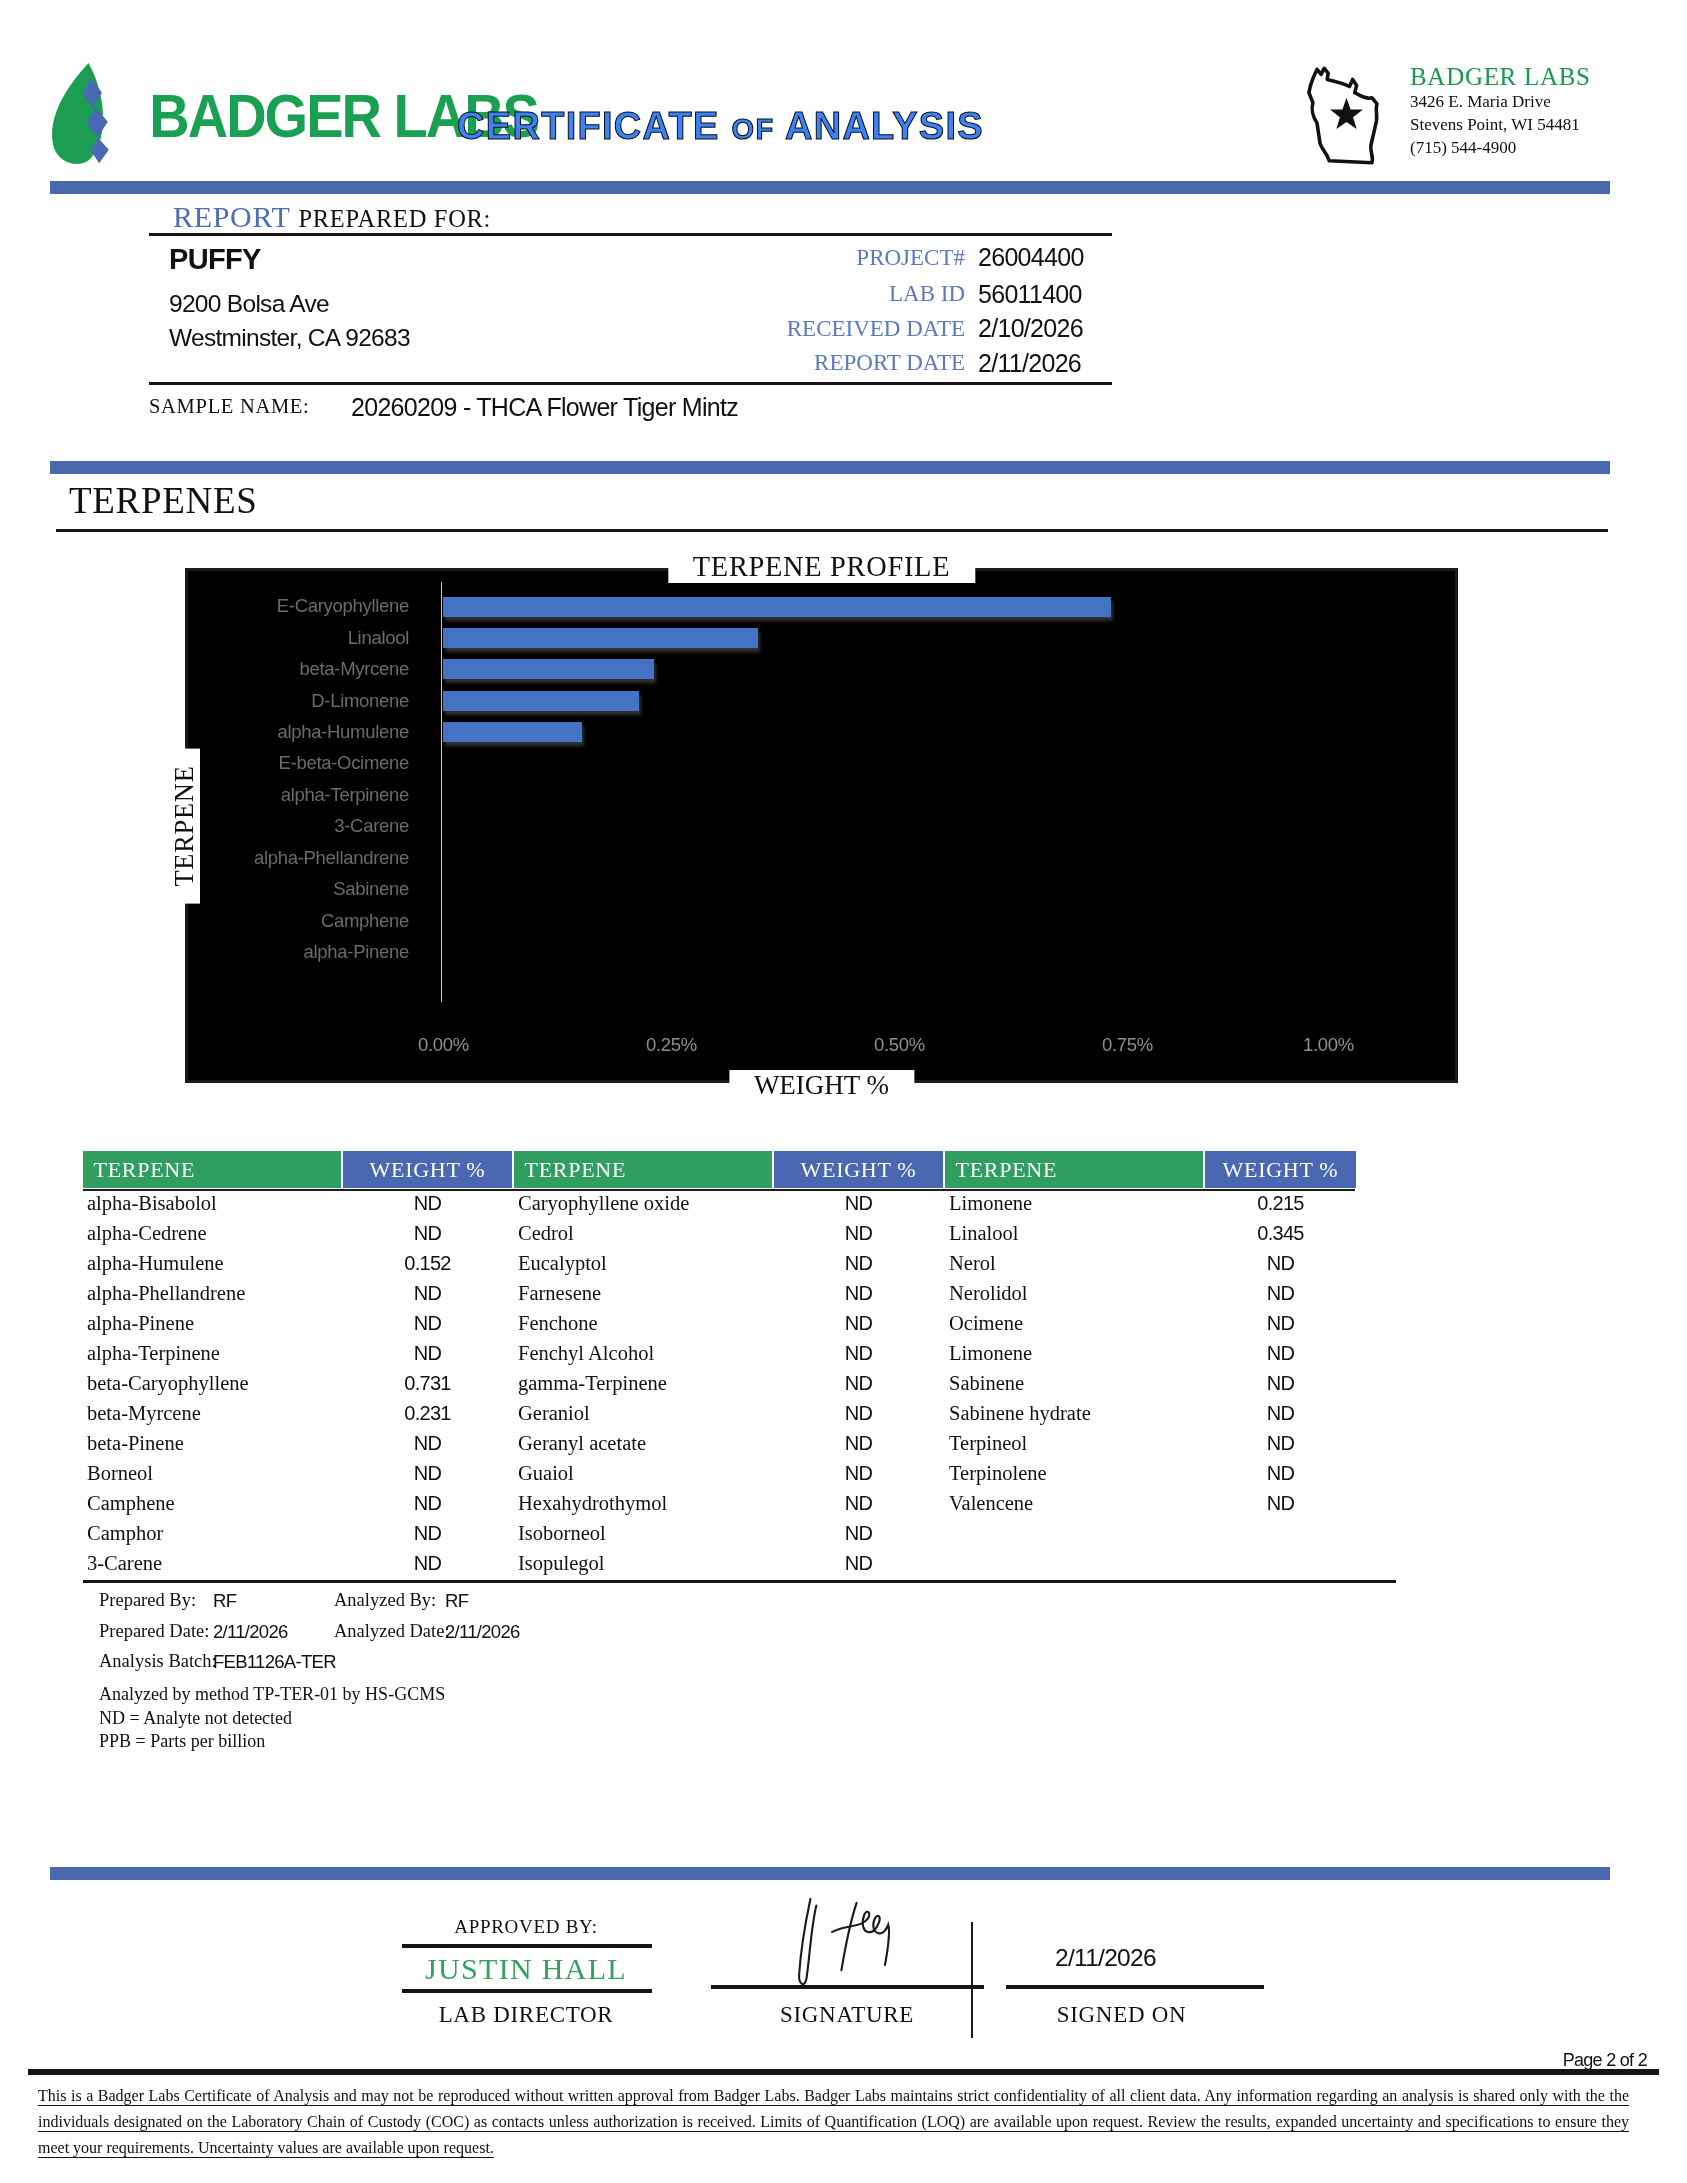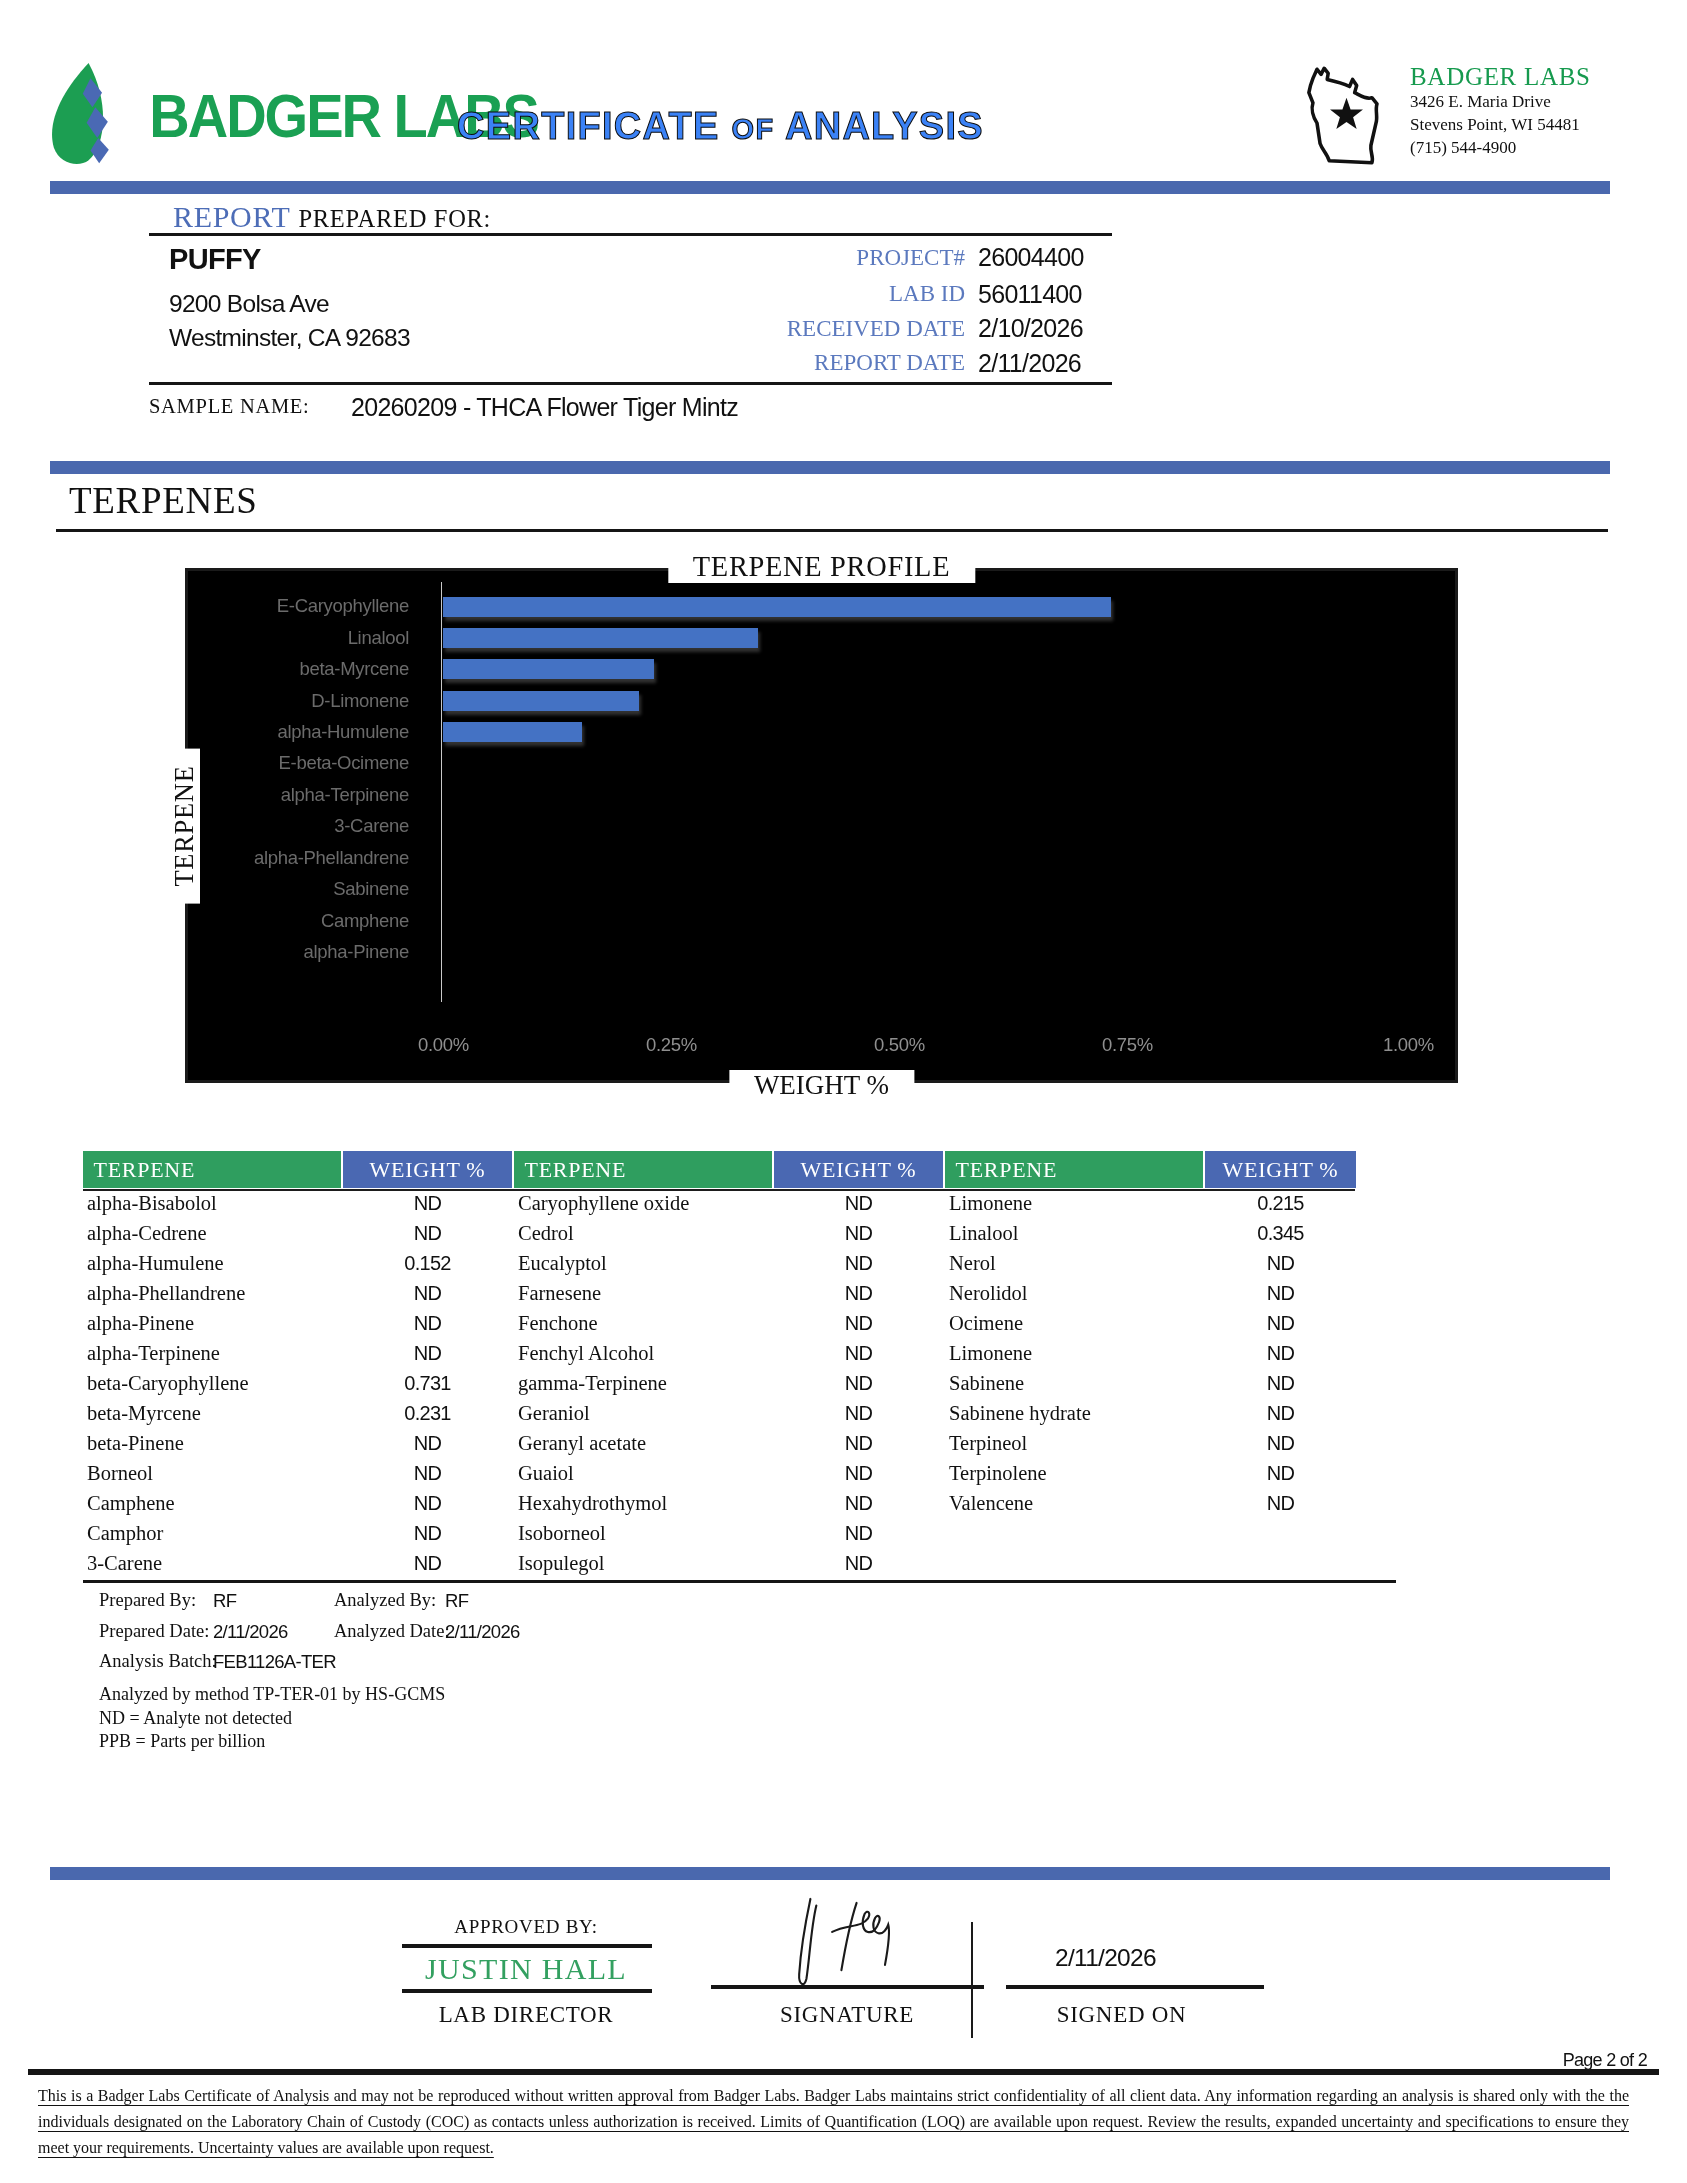--- a/index.html
+++ b/index.html
@@ -183,21 +183,21 @@
         <div class="abs cat-label" style="top: 213px;">alpha-Terpinene</div>
         <div class="abs cat-label" style="top: 244px;">3-Carene</div>
         <div class="abs cat-label" style="top: 276px;">alpha-Phellandrene</div>
         <div class="abs cat-label" style="top: 307px;">Sabinene</div>
         <div class="abs cat-label" style="top: 339px;">Camphene</div>
         <div class="abs cat-label" style="top: 370px;">alpha-Pinene</div>
         <div class="abs tick" style="left: 255px;">0.00%</div>
         <div class="abs tick" style="left: 483px;">0.25%</div>
         <div class="abs tick" style="left: 711px;">0.50%</div>
         <div class="abs tick" style="left: 939px;">0.75%</div>
-        <div class="abs tick" style="left: 1220px;">1.00%</div>
+        <div class="abs tick" style="left: 1140px;">1.00%</div>
       </div>
   </div>
 
   <div class="abs ttable" id="ttable">
       <div class="hcell h-green">TERPENE</div>
       <div class="hcell h-blue">WEIGHT %</div>
       <div class="hcell h-green">TERPENE</div>
       <div class="hcell h-blue">WEIGHT %</div>
       <div class="hcell h-green">TERPENE</div>
       <div class="hcell h-blue">WEIGHT %</div>

